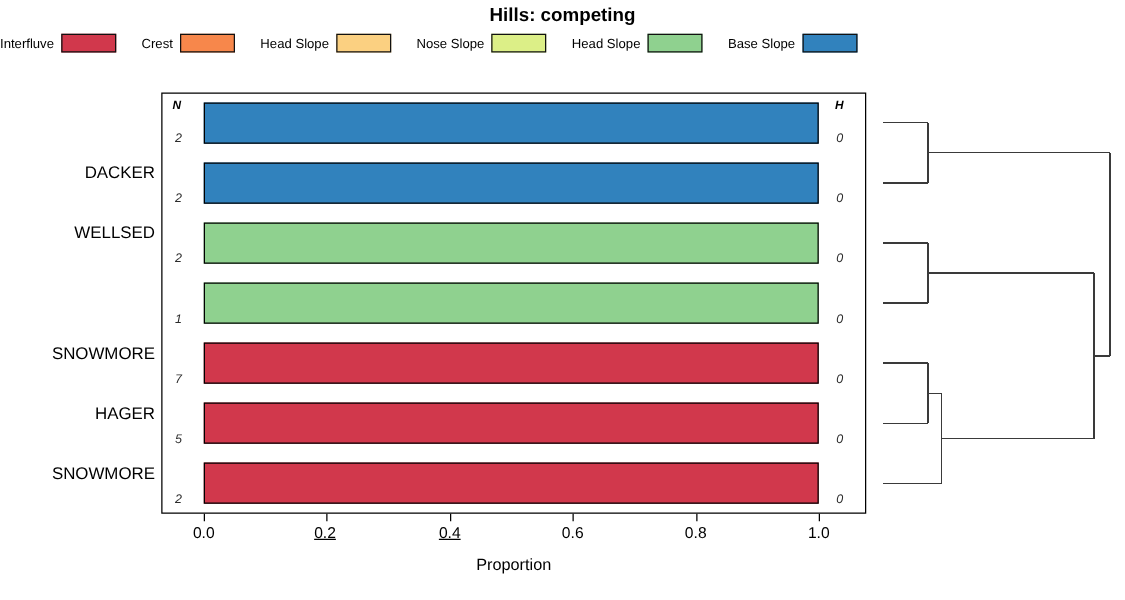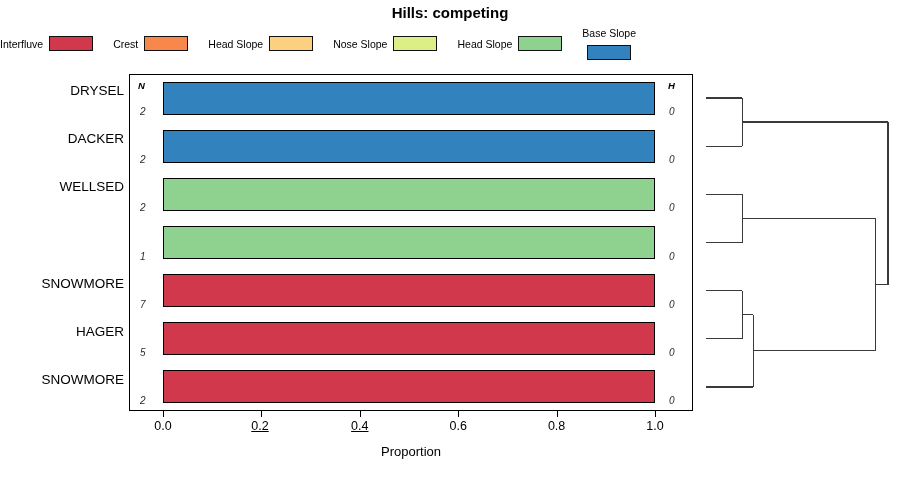--- a/index.html
+++ b/index.html
@@ -37,21 +37,21 @@
     display: flex;
     align-items: center;
     gap: 0px;
   }
   .legend-item {
     display: flex;
     align-items: center;
     gap: 6px;
     margin-right: 20px;
   }
-  .legend-item:last-child { margin-right: 0; flex-direction: column; }
+  .legend-item:last-child { margin-right: 0; }
   .legend-label {
     font-size: 10.5px;
     white-space: nowrap;
   }
   .legend-swatch {
     width: 44px;
     height: 15px;
     border: 1px solid #111111;
     box-sizing: border-box;
   }
@@ -223,21 +223,20 @@
       <span class="legend-label">Head Slope</span>
       <span class="legend-swatch" style="background: rgb(143, 209, 143);"></span>
     </div>
     <div class="legend-item">
       <span class="legend-label">Base Slope</span>
       <span class="legend-swatch" style="background: rgb(49, 130, 189);"></span>
     </div>
   </div>
 
 <div id="row-labels">
-    <div class="row-label" style="top: 16.0714px;">DRYSEL</div>
     <div class="row-label" style="top: 64.2143px; margin-left: 36px;">DACKER</div>
     <div class="row-label" style="top: 112.357px;">WELLSED</div>
     <div class="row-label" style="top: 208.643px;">SNOWMORE</div>
     <div class="row-label" style="top: 256.786px; padding-left: 16px;">HAGER</div>
     <div class="row-label" style="top: 304.929px;">SNOWMORE</div>
   </div>
 
 <div id="plot-frame"></div>
 
 <div id="n-column">

